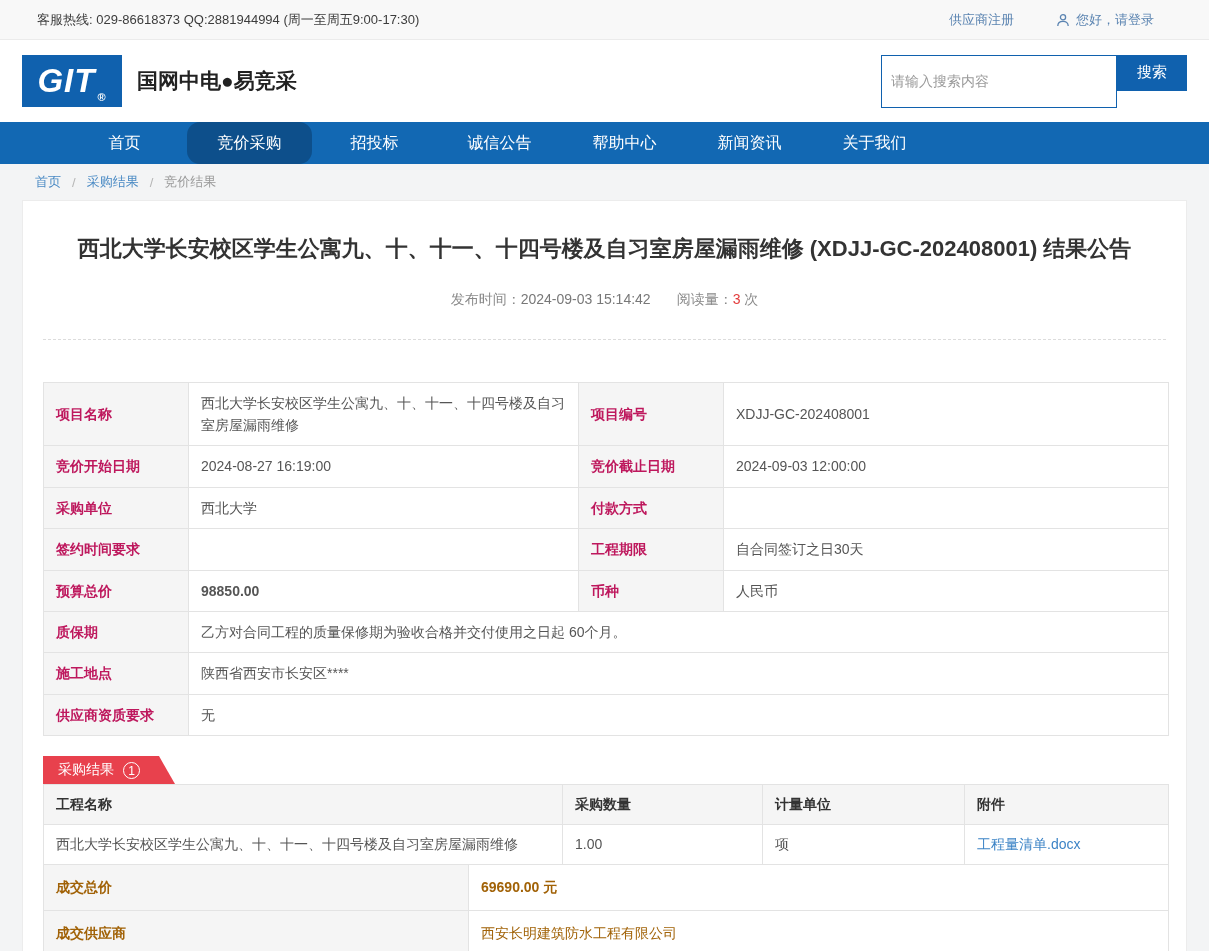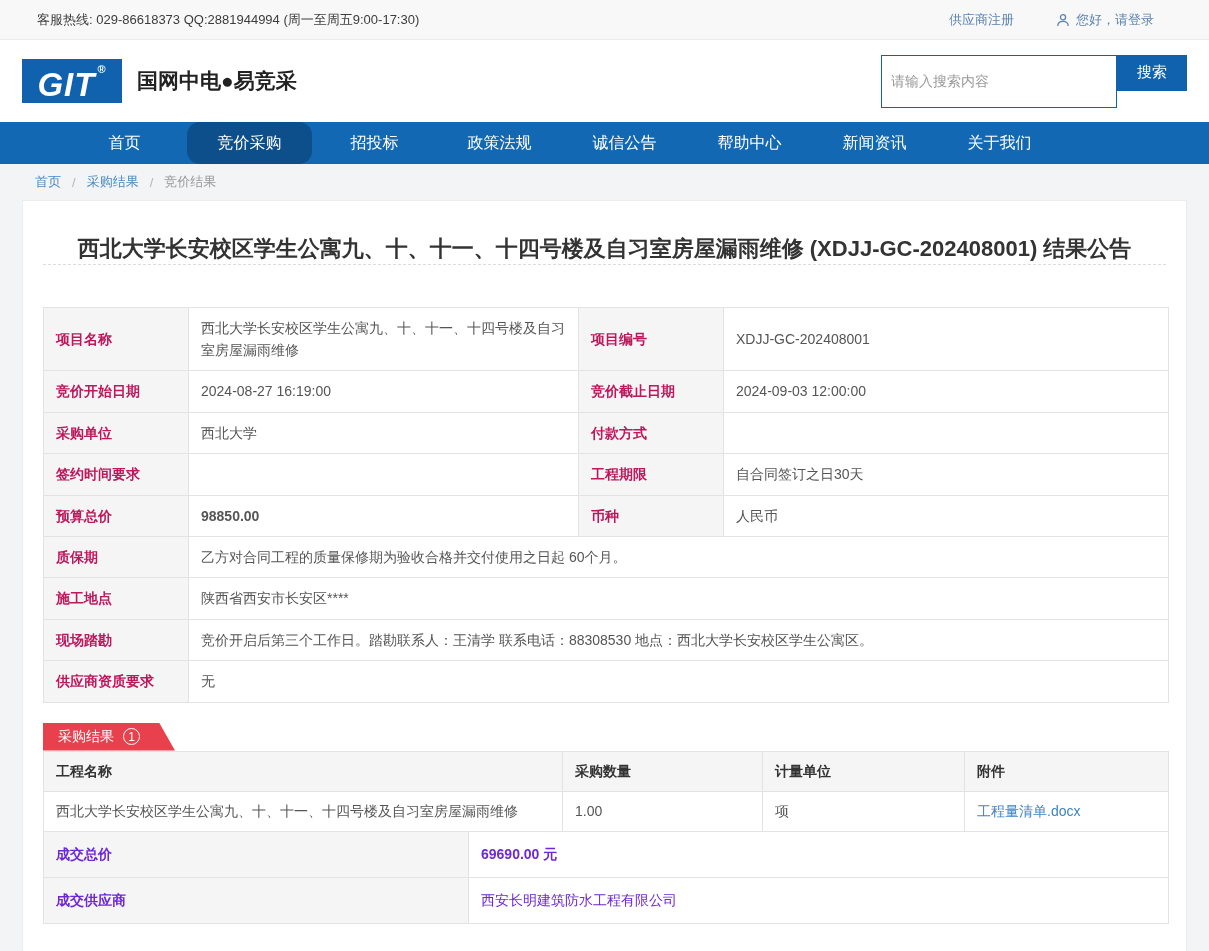--- a/index.html
+++ b/index.html
@@ -16,22 +16,22 @@
     height:40px; background:#f8f8f8; border-bottom:1px solid #ebebeb;
     display:flex; align-items:center; justify-content:space-between;
     padding:0 55px 0 37px; font-size:13px; color:#3c3c3c;
   }
   .topbar-right { display:flex; align-items:center; gap:42px; }
   .topbar-link { color:#5b84b1; text-decoration:none; cursor:pointer; display:flex; align-items:center; gap:6px; }
   .user-ic { width:14px; height:14px; display:inline-block; }
   
   .header { background:#fff; height:82px; display:flex; align-items:center; padding:0 22px; }
   .logo-box {
-    width:100px; height:44px; background:#1061ae; color:#fff;
-    display:flex; align-items:flex-start; justify-content:center;
+    width:100px; height:52px; background:#1061ae; color:#fff;
+    display:flex; align-items:flex-end; justify-content:center;
     font-style:italic; font-weight:bold; font-size:33px; line-height:52px;
     letter-spacing:1px; cursor:pointer; position:relative;
   }
   .logo-reg { font-style:normal; font-size:11px; line-height:20px; margin-left:2px; }
   .brand { font-size:21px; font-weight:bold; color:#222; margin-left:15px; }
   .search { margin-left:auto; display:flex; }
   .search-input {
     width:236px; height:53px; border:1px solid #1061ae; padding:0 9px;
     font-size:14px; color:#333; outline:none; font-family:inherit;
   }
@@ -82,21 +82,21 @@
     clip-path:polygon(0 0, calc(100% - 16px) 0, 100% 100%, 0 100%);
   }
   .badge-count {
     width:17px; height:17px; border:1px solid #fff; border-radius:50%;
     font-size:12px; line-height:17px; text-align:center; flex:0 0 auto;
   }
   .result-table { width:1125px; margin:0 20px; }
   .result-table td { border:1px solid #e3e3e3; padding:9px 12px; line-height:1.5; color:#555; }
   .result-table td.hd { background:#f5f5f5; font-weight:bold; color:#333; }
   .bottom-table { width:1125px; margin:-1px 20px 0; }
-  .bottom-table td { border:1px solid #e3e3e3; padding:12px 12px; line-height:1.5; color:#6d28d9; }
+  .bottom-table td { border:1px solid #e3e3e3; padding:12px 12px; line-height:1.5; color:#a16207; }
   .attach-link { color:#3d84c6; text-decoration:none; cursor:pointer; }
 </style>
 </head>
 <body>
 
 <div class="topbar">
   <span>客服热线: 029-86618373 QQ:2881944994 (周一至周五9:00-17:30)</span>
   <span class="topbar-right">
     <a class="topbar-link">供应商注册</a>
     <a class="topbar-link">
@@ -120,39 +120,41 @@
   <div class="search">
     <input class="search-input" placeholder="请输入搜索内容" style="">
     <button class="search-btn">搜索</button>
   </div>
 </div>
 
 <div class="nav">
   <div class="nav-item">首页</div>
   <div class="nav-item active">竞价采购</div>
   <div class="nav-item">招投标</div>
-  <div class="nav-item">政策法规</div>
   <div class="nav-item">诚信公告</div>
   <div class="nav-item">帮助中心</div>
   <div class="nav-item">新闻资讯</div>
   <div class="nav-item">关于我们</div>
 </div>
 
 <div class="breadcrumb">
   <a class="crumb-link">首页</a>
   <span>/</span>
   <a class="crumb-link">采购结果</a>
   <span>/</span>
   <span class="crumb-current">竞价结果</span>
 </div>
 
 <div class="card">
 
   <div class="article-title">西北大学长安校区学生公寓九、十、十一、十四号楼及自习室房屋漏雨维修 (XDJJ-GC-202408001) 结果公告</div>
 
+  <div class="article-meta">
+    <span>发布时间：</span><span class="meta-val">2024-09-03 15:14:42</span><span class="meta-gap"></span><span>阅读量：</span><span class="red">3</span> <span>次</span>
+  </div>
 
   <div class="divider"></div>
 
   <table class="info-table">
     <colgroup>
         <col style="width:145px">
         <col style="width:390px">
         <col style="width:145px">
         <col style="width:445px">
       </colgroup>
@@ -189,24 +191,20 @@
     </tr>
     <tr>
       <td class="lbl">质保期</td>
       <td colspan="3">乙方对合同工程的质量保修期为验收合格并交付使用之日起 60个月。</td>
     </tr>
     <tr>
       <td class="lbl">施工地点</td>
       <td colspan="3">陕西省西安市长安区****</td>
     </tr>
     <tr>
-      <td class="lbl">现场踏勘</td>
-      <td colspan="3">竞价开启后第三个工作日。踏勘联系人：王清学 联系电话：88308530 地点：西北大学长安校区学生公寓区。</td>
-    </tr>
-    <tr>
       <td class="lbl">供应商资质要求</td>
       <td colspan="3">无</td>
     </tr>
   </tbody>
     </table>
 
   <div class="section-badge">
     <span>采购结果</span>
     <span class="badge-count">1</span>
   </div>

